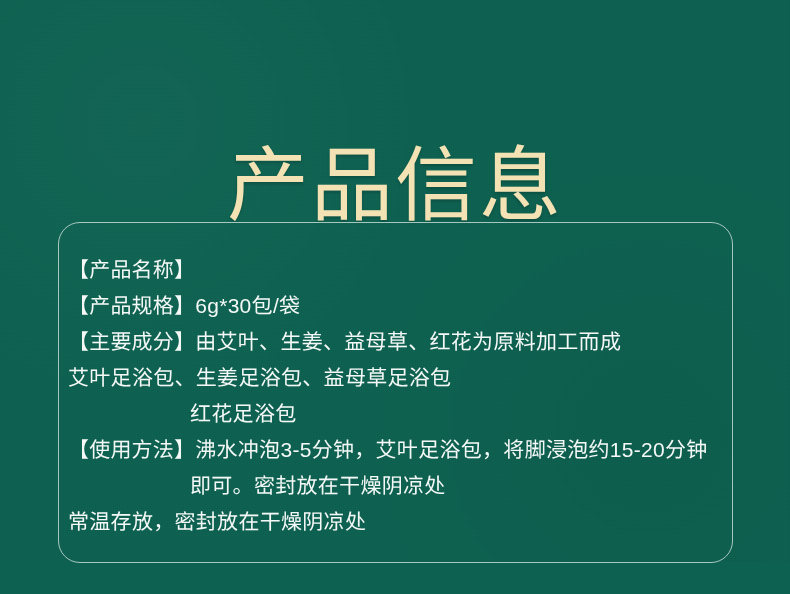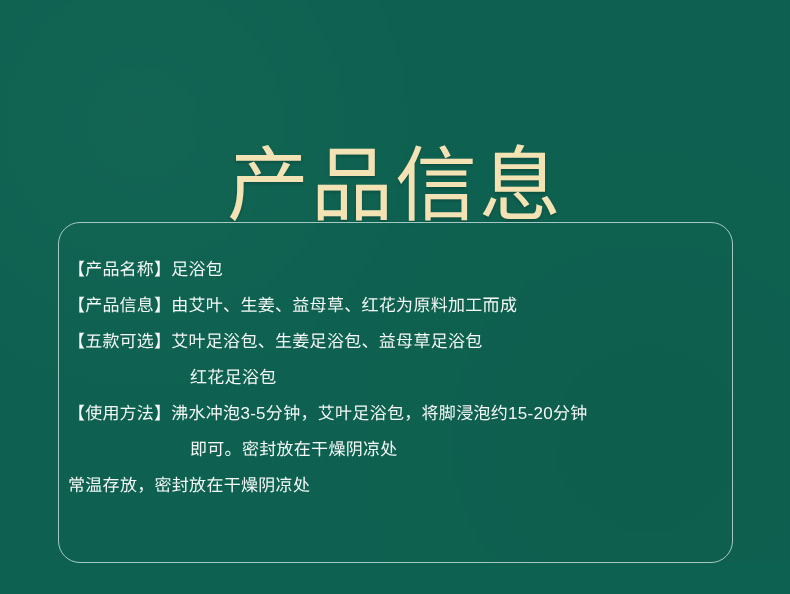--- a/index.html
+++ b/index.html
@@ -74,21 +74,21 @@
     position: absolute;
     left: 68px;
     top: 252px;
     width: 660px;
   }
   .spec-row {
     display: flex;
     align-items: baseline;
     height: 36px;
     color: #f4f8f6;
-    font-size: 17px;
+    font-size: 21px;
     line-height: 36px;
     letter-spacing: 0.3px;
     white-space: nowrap;
   }
   .spec-label {
     flex: 0 0 auto;
     color: #f4f8f6;
     letter-spacing: 0.2px;
   }
   .spec-value {
@@ -108,28 +108,30 @@
 
   <div id="grain"></div>
 
   <h1 id="title">产品信息</h1>
 
   <div id="info-panel"></div>
 
   <div id="spec-list">
       <div class="spec-row">
         <span class="spec-label">【产品名称】</span>
-        <span class="spec-value">足浴包</span>
       </div>
       <div class="spec-row">
-        <span class="spec-label">【产品信息】</span>
+        <span class="spec-label">【产品规格】</span>
+        <span class="spec-value">6g*30包/袋</span>
+      </div>
+      <div class="spec-row">
+        <span class="spec-label">【主要成分】</span>
         <span class="spec-value">由艾叶、生姜、益母草、红花为原料加工而成</span>
       </div>
       <div class="spec-row">
-        <span class="spec-label">【五款可选】</span>
         <span class="spec-value">艾叶足浴包、生姜足浴包、益母草足浴包</span>
       </div>
       <div class="spec-row continuation">
         <span class="spec-value">红花足浴包</span>
       </div>
       <div class="spec-row">
         <span class="spec-label">【使用方法】</span>
         <span class="spec-value">沸水冲泡3-5分钟，艾叶足浴包，将脚浸泡约15-20分钟</span>
       </div>
       <div class="spec-row continuation">

